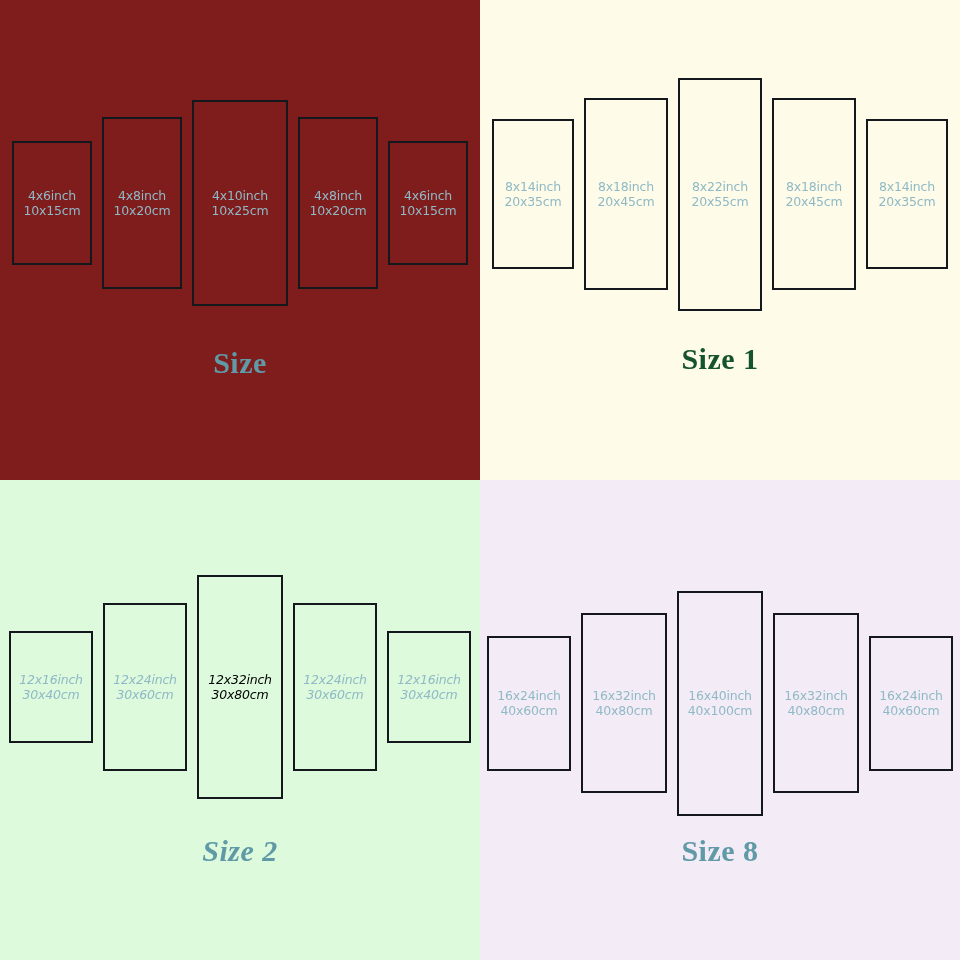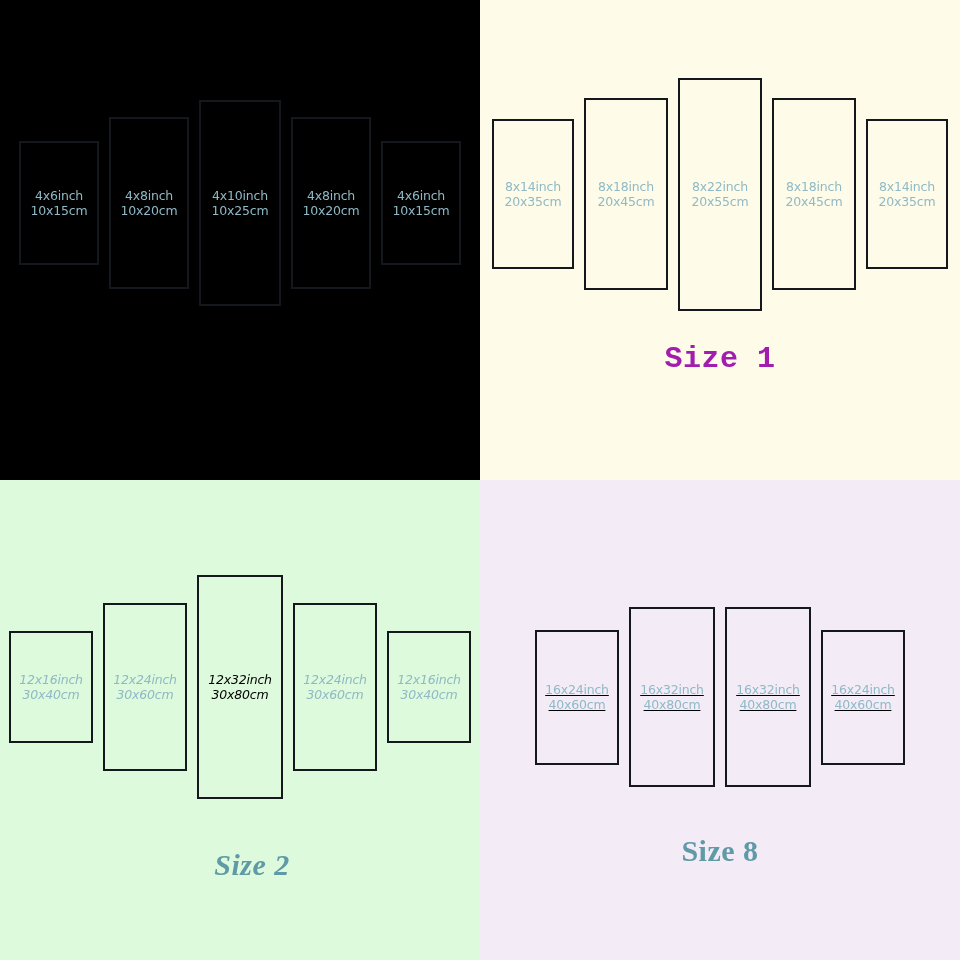--- a/index.html
+++ b/index.html
@@ -83,67 +83,68 @@
 
   
   .q-tl { background: #e9fdfd; }
   .q-tr { background: #fefce8; }
   .q-bl { background: #ddfadd; font-style: italic; }
   .q-br { background: #f3ecf7; }
 
   
   .q-tl .quadrant-title { top: 346px; }
   .q-tr .quadrant-title { top: 342px; }
-  .q-bl .quadrant-title { top: 368px; margin-left: 12px; }
+  .q-bl .quadrant-title { top: 354px; }
   .q-br .quadrant-title { top: 354px; }
 
   
   .q-tl .panel-stage { top: 3px; }
   .q-tr .panel-stage { top: -6px; }
   .q-bl .panel-stage { top: 7px; }
-  .q-br .panel-stage { top: 17px; text-decoration: underline; }
+  .q-br .panel-stage { top: 23px; }
 </style>
 </head>
 <body>
 
 <div class="chart-grid">
 
-  <div class="quadrant q-tl" style="background: #000000;">
+  <div class="quadrant q-tl" style="background: #7f1d1d;">
     <div class="panel-stage">
       <div class="panel" style="width: 80px; height: 124px; border-color: rgb(20, 24, 28);">
         <span class="panel-label" style="color: rgb(143, 185, 198);">
           <span>4x6inch</span>
           <span class="line2">10x15cm</span>
         </span>
       </div>
       <div class="panel" style="width: 80px; height: 172px; border-color: rgb(20, 24, 28);">
         <span class="panel-label" style="color: rgb(143, 185, 198);">
           <span>4x8inch</span>
           <span class="line2">10x20cm</span>
         </span>
       </div>
-      <div class="panel" style="width: 82px; height: 206px; border-color: rgb(20, 24, 28);">
+      <div class="panel" style="width: 96px; height: 206px; border-color: rgb(20, 24, 28);">
         <span class="panel-label" style="color: rgb(143, 185, 198);">
           <span>4x10inch</span>
           <span class="line2">10x25cm</span>
         </span>
       </div>
       <div class="panel" style="width: 80px; height: 172px; border-color: rgb(20, 24, 28);">
         <span class="panel-label" style="color: rgb(143, 185, 198);">
           <span>4x8inch</span>
           <span class="line2">10x20cm</span>
         </span>
       </div>
       <div class="panel" style="width: 80px; height: 124px; border-color: rgb(20, 24, 28);">
         <span class="panel-label" style="color: rgb(143, 185, 198);">
           <span>4x6inch</span>
           <span class="line2">10x15cm</span>
         </span>
       </div>
     </div>
+    <div class="quadrant-title" style="color: rgb(95, 154, 166);">Size</div>
   </div>
 
   <div class="quadrant q-tr" style="background: rgb(254, 252, 232);">
     <div class="panel-stage">
       <div class="panel" style="width: 82px; height: 150px; border-color: rgb(20, 24, 28);">
         <span class="panel-label" style="color: rgb(143, 185, 198);">
           <span>8x14inch</span>
           <span class="line2">20x35cm</span>
         </span>
       </div>
@@ -165,21 +166,21 @@
           <span class="line2">20x45cm</span>
         </span>
       </div>
       <div class="panel" style="width: 82px; height: 150px; border-color: rgb(20, 24, 28);">
         <span class="panel-label" style="color: rgb(143, 185, 198);">
           <span>8x14inch</span>
           <span class="line2">20x35cm</span>
         </span>
       </div>
     </div>
-    <div class="quadrant-title" style="color: #a21caf; font-family: Liberation Mono, monospace;">Size 1</div>
+    <div class="quadrant-title" style="color: #14532d;">Size 1</div>
   </div>
 
   <div class="quadrant q-bl" style="background: rgb(221, 250, 221);">
     <div class="panel-stage">
       <div class="panel" style="width: 84px; height: 112px; border-color: rgb(20, 24, 28);">
         <span class="panel-label" style="color: rgb(143, 185, 198);">
           <span>12x16inch</span>
           <span class="line2">30x40cm</span>
         </span>
       </div>
@@ -218,20 +219,26 @@
           <span>16x24inch</span>
           <span class="line2">40x60cm</span>
         </span>
       </div>
       <div class="panel" style="width: 86px; height: 180px; border-color: rgb(20, 24, 28);">
         <span class="panel-label" style="color: rgb(143, 185, 198);">
           <span>16x32inch</span>
           <span class="line2">40x80cm</span>
         </span>
       </div>
+      <div class="panel" style="width: 86px; height: 225px; border-color: rgb(20, 24, 28);">
+        <span class="panel-label" style="color: rgb(143, 185, 198);">
+          <span>16x40inch</span>
+          <span class="line2">40x100cm</span>
+        </span>
+      </div>
       <div class="panel" style="width: 86px; height: 180px; border-color: rgb(20, 24, 28);">
         <span class="panel-label" style="color: rgb(143, 185, 198);">
           <span>16x32inch</span>
           <span class="line2">40x80cm</span>
         </span>
       </div>
       <div class="panel" style="width: 84px; height: 135px; border-color: rgb(20, 24, 28);">
         <span class="panel-label" style="color: rgb(143, 185, 198);">
           <span>16x24inch</span>
           <span class="line2">40x60cm</span>

